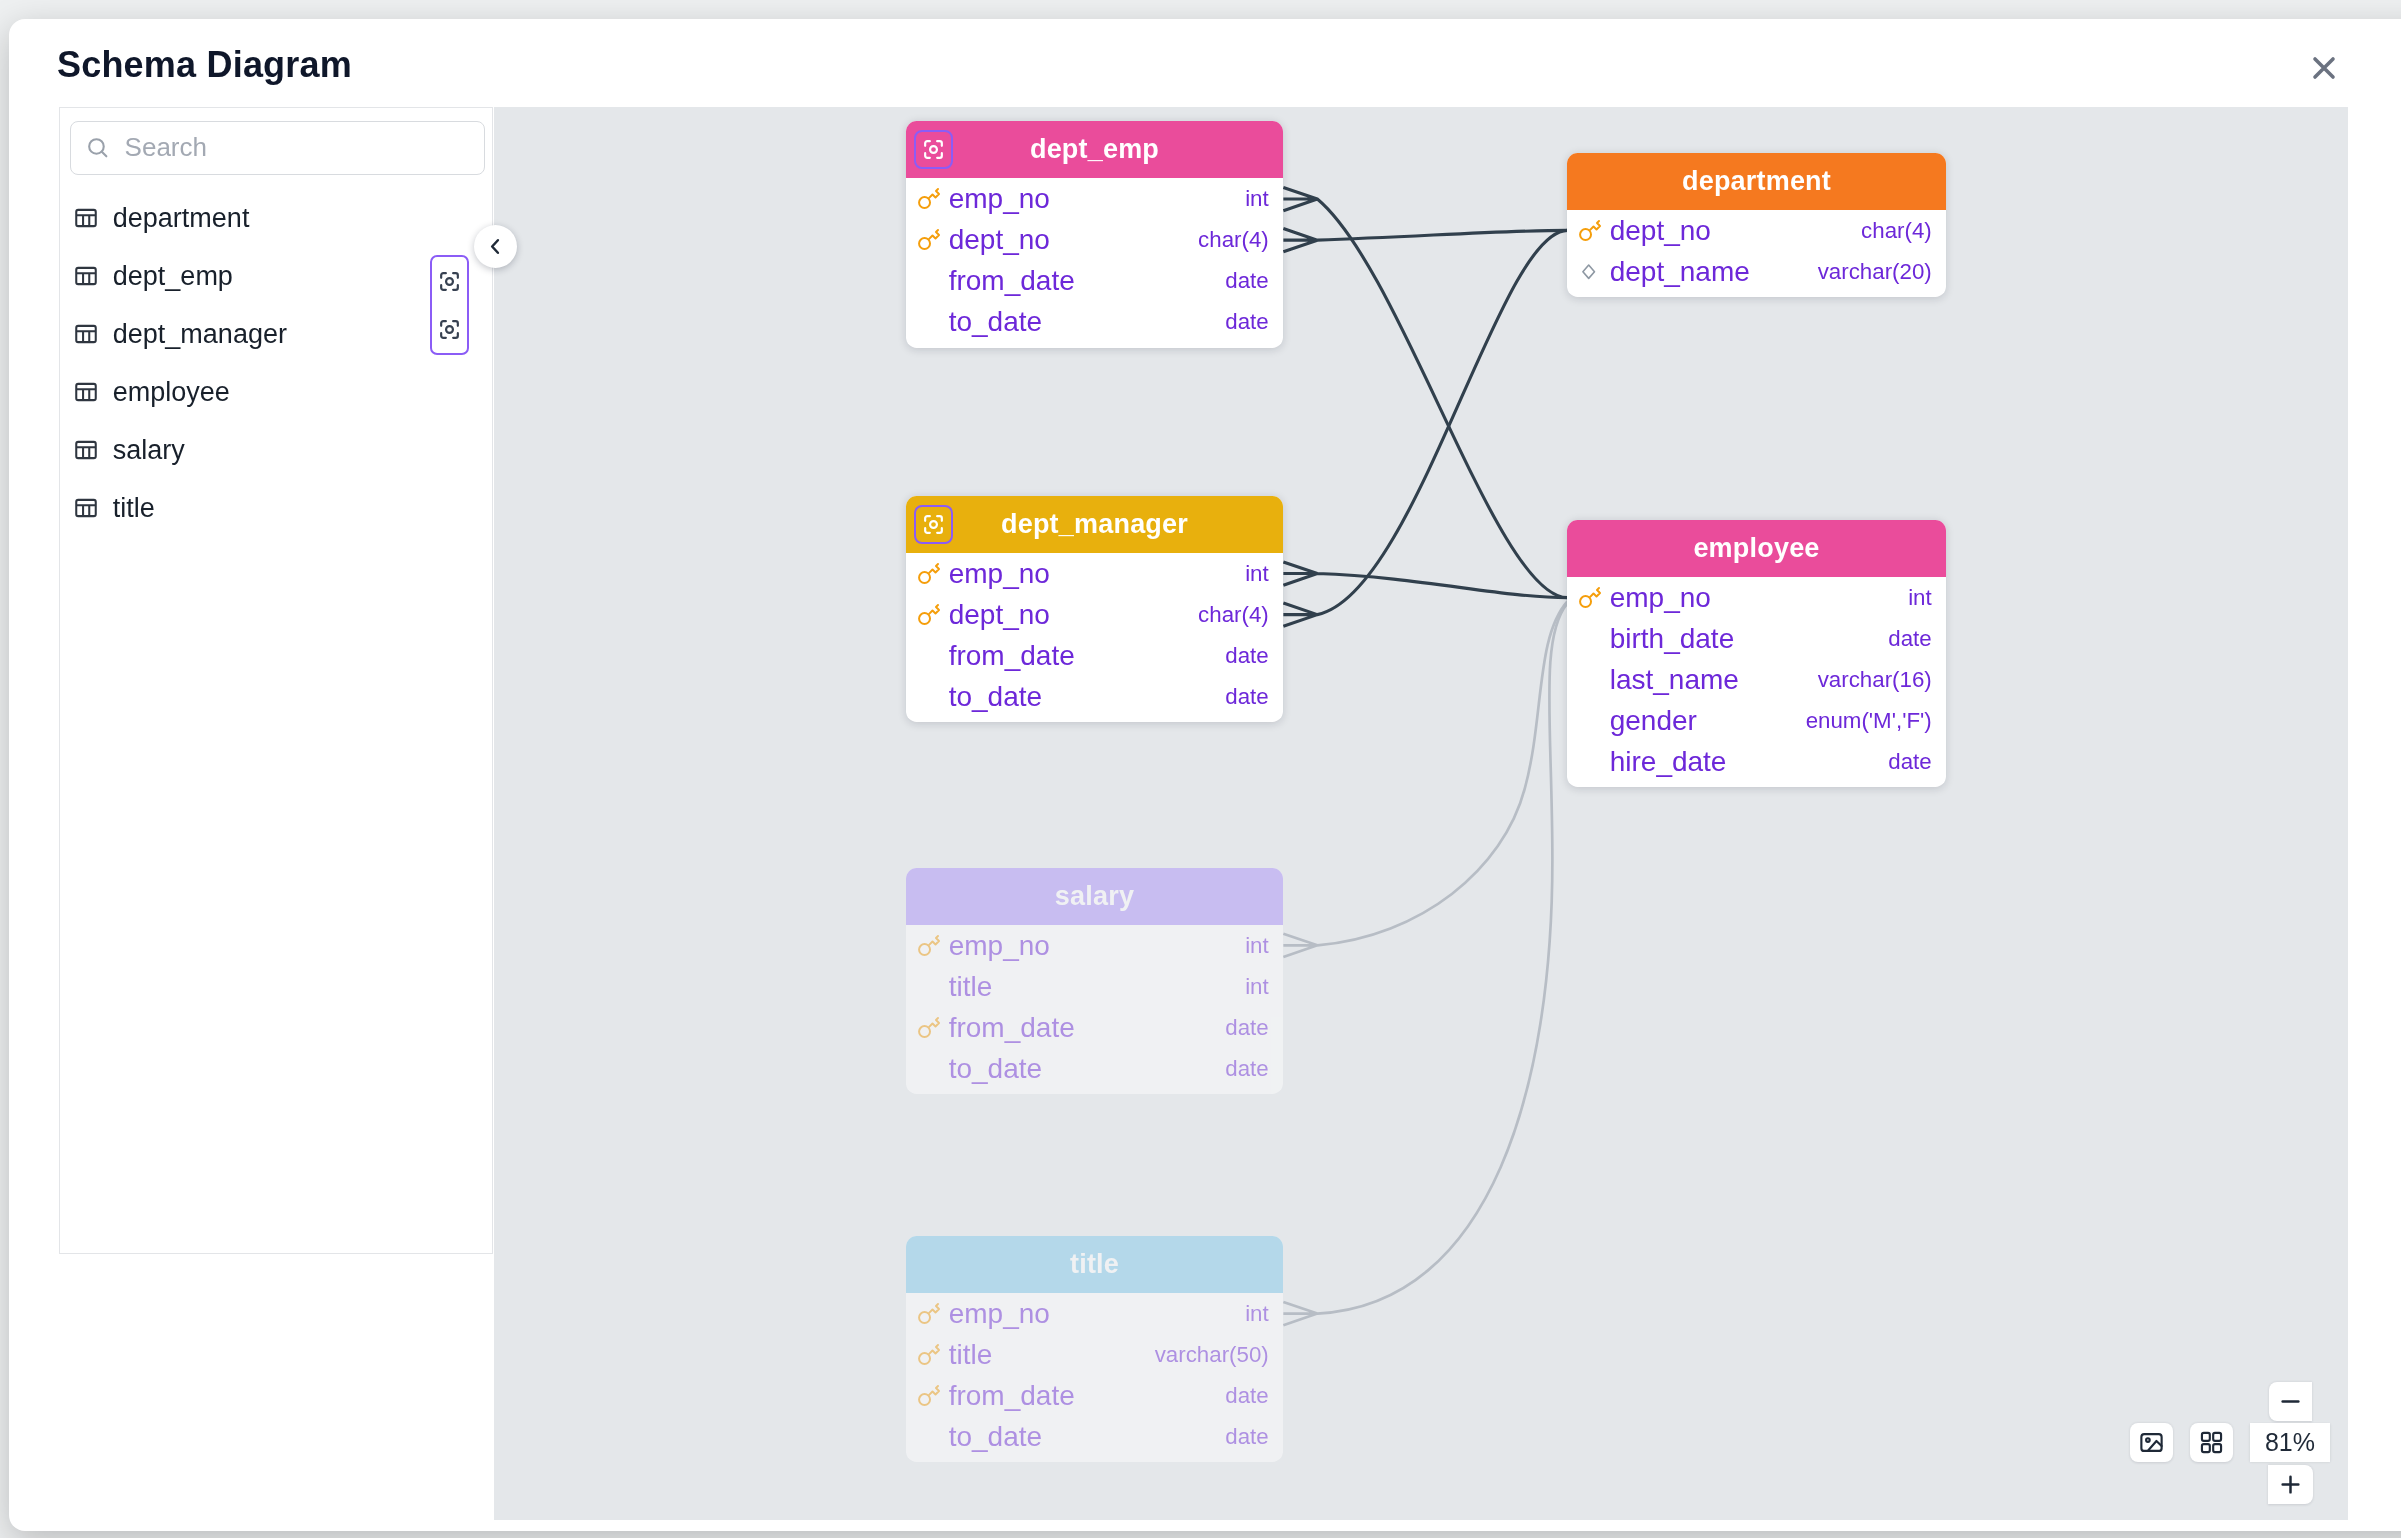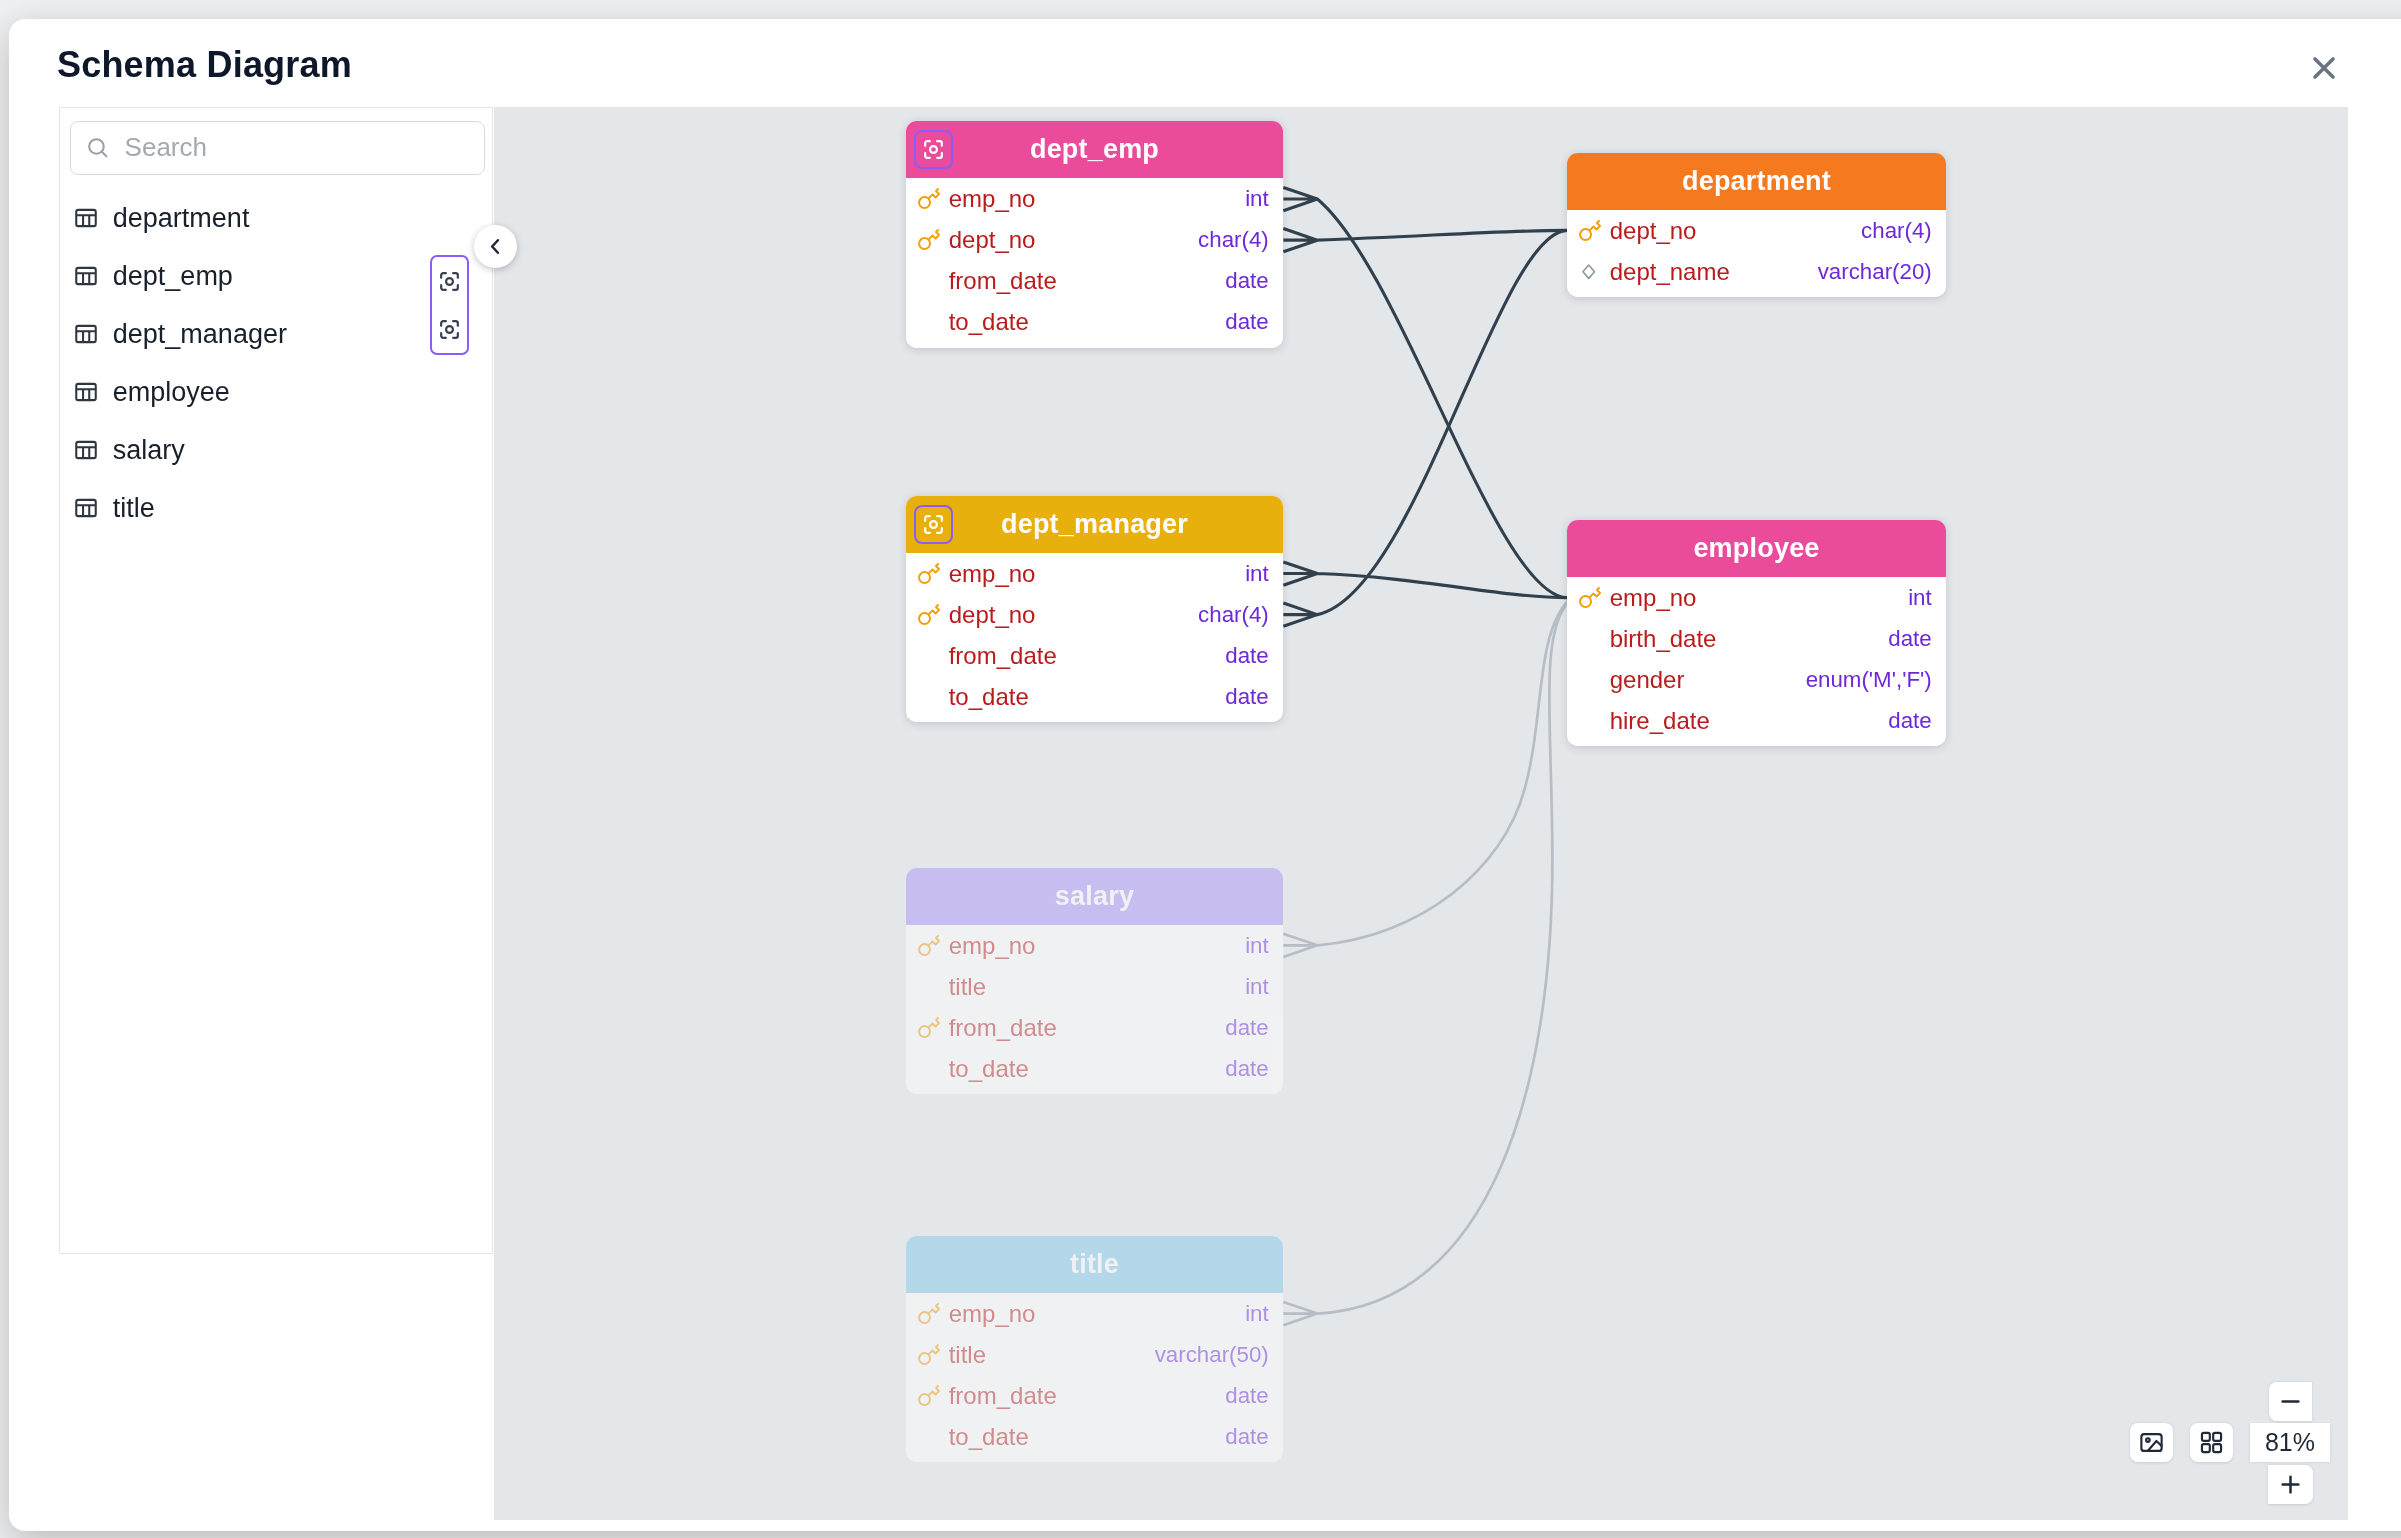--- a/index.html
+++ b/index.html
@@ -77,21 +77,21 @@
     color:#fff;font-size:27px;font-weight:700;letter-spacing:0.2px;
   }
   .node-badge{
     position:absolute;left:8px;top:9px;width:39px;height:39px;box-sizing:border-box;
     border:2.7px solid #8b5cf6;border-radius:8px;color:#fff;
     display:flex;align-items:center;justify-content:center;cursor:pointer;background:transparent;
   }
   .node-row{height:41px;display:flex;align-items:center;padding:0 14.3px 0 10.7px;}
   .f-icon{width:32px;display:flex;align-items:center;color:#f59e0b;}
   .f-icon.diamond{color:#8e98a3;}
-  .f-name{font-size:24px;color:#b91c1c;}
+  .f-name{font-size:28px;color:#6d28d9;}
   .f-type{margin-left:auto;font-size:22.3px;color:#6d28d9;}
   
   .toolbar{
     position:absolute;right:18px;bottom:16px;display:flex;align-items:center;gap:17px;z-index:6;
   }
   .tb-btn{
     width:43px;height:39px;background:#fff;border:none;border-radius:8px;cursor:pointer;
     display:flex;align-items:center;justify-content:center;color:#1f2937;
     box-shadow:0 0.9px 2.7px rgba(15,23,42,.12);padding:0;
   }
@@ -367,20 +367,25 @@
             <span class="f-name">emp_no</span>
             <span class="f-type">int</span>
           </div>
           <div class="node-row">
             <span class="f-icon"></span>
             <span class="f-name">birth_date</span>
             <span class="f-type">date</span>
           </div>
           <div class="node-row">
             <span class="f-icon"></span>
+            <span class="f-name">last_name</span>
+            <span class="f-type">varchar(16)</span>
+          </div>
+          <div class="node-row">
+            <span class="f-icon"></span>
             <span class="f-name">gender</span>
             <span class="f-type">enum('M','F')</span>
           </div>
           <div class="node-row">
             <span class="f-icon"></span>
             <span class="f-name">hire_date</span>
             <span class="f-type">date</span>
           </div>
         </div>
         <div class="node faded" style="left: 412px; top: 761px; width: 377px;">

